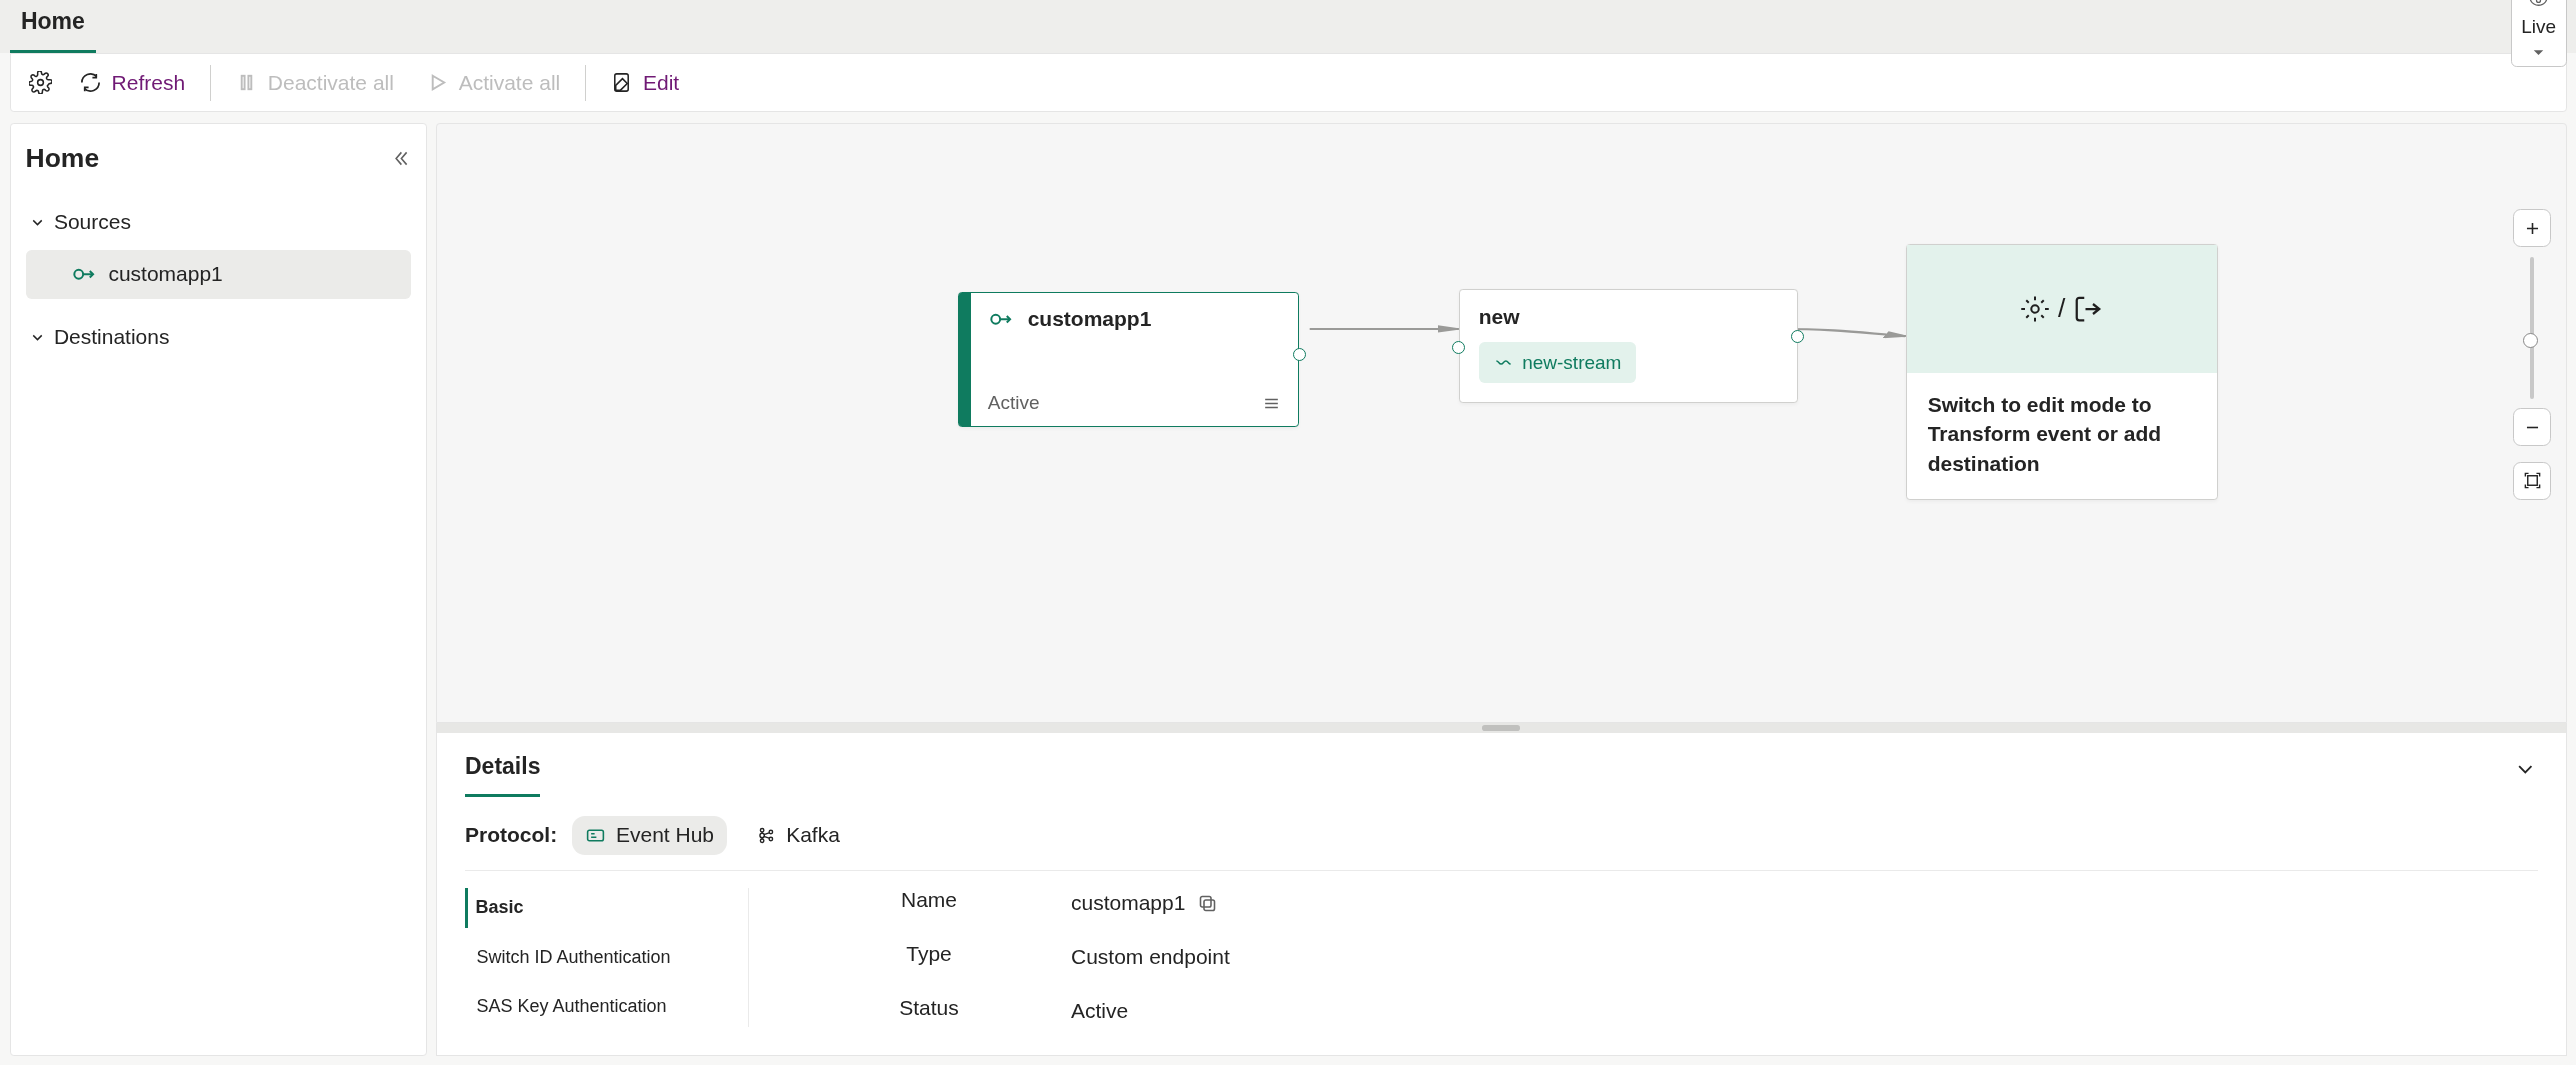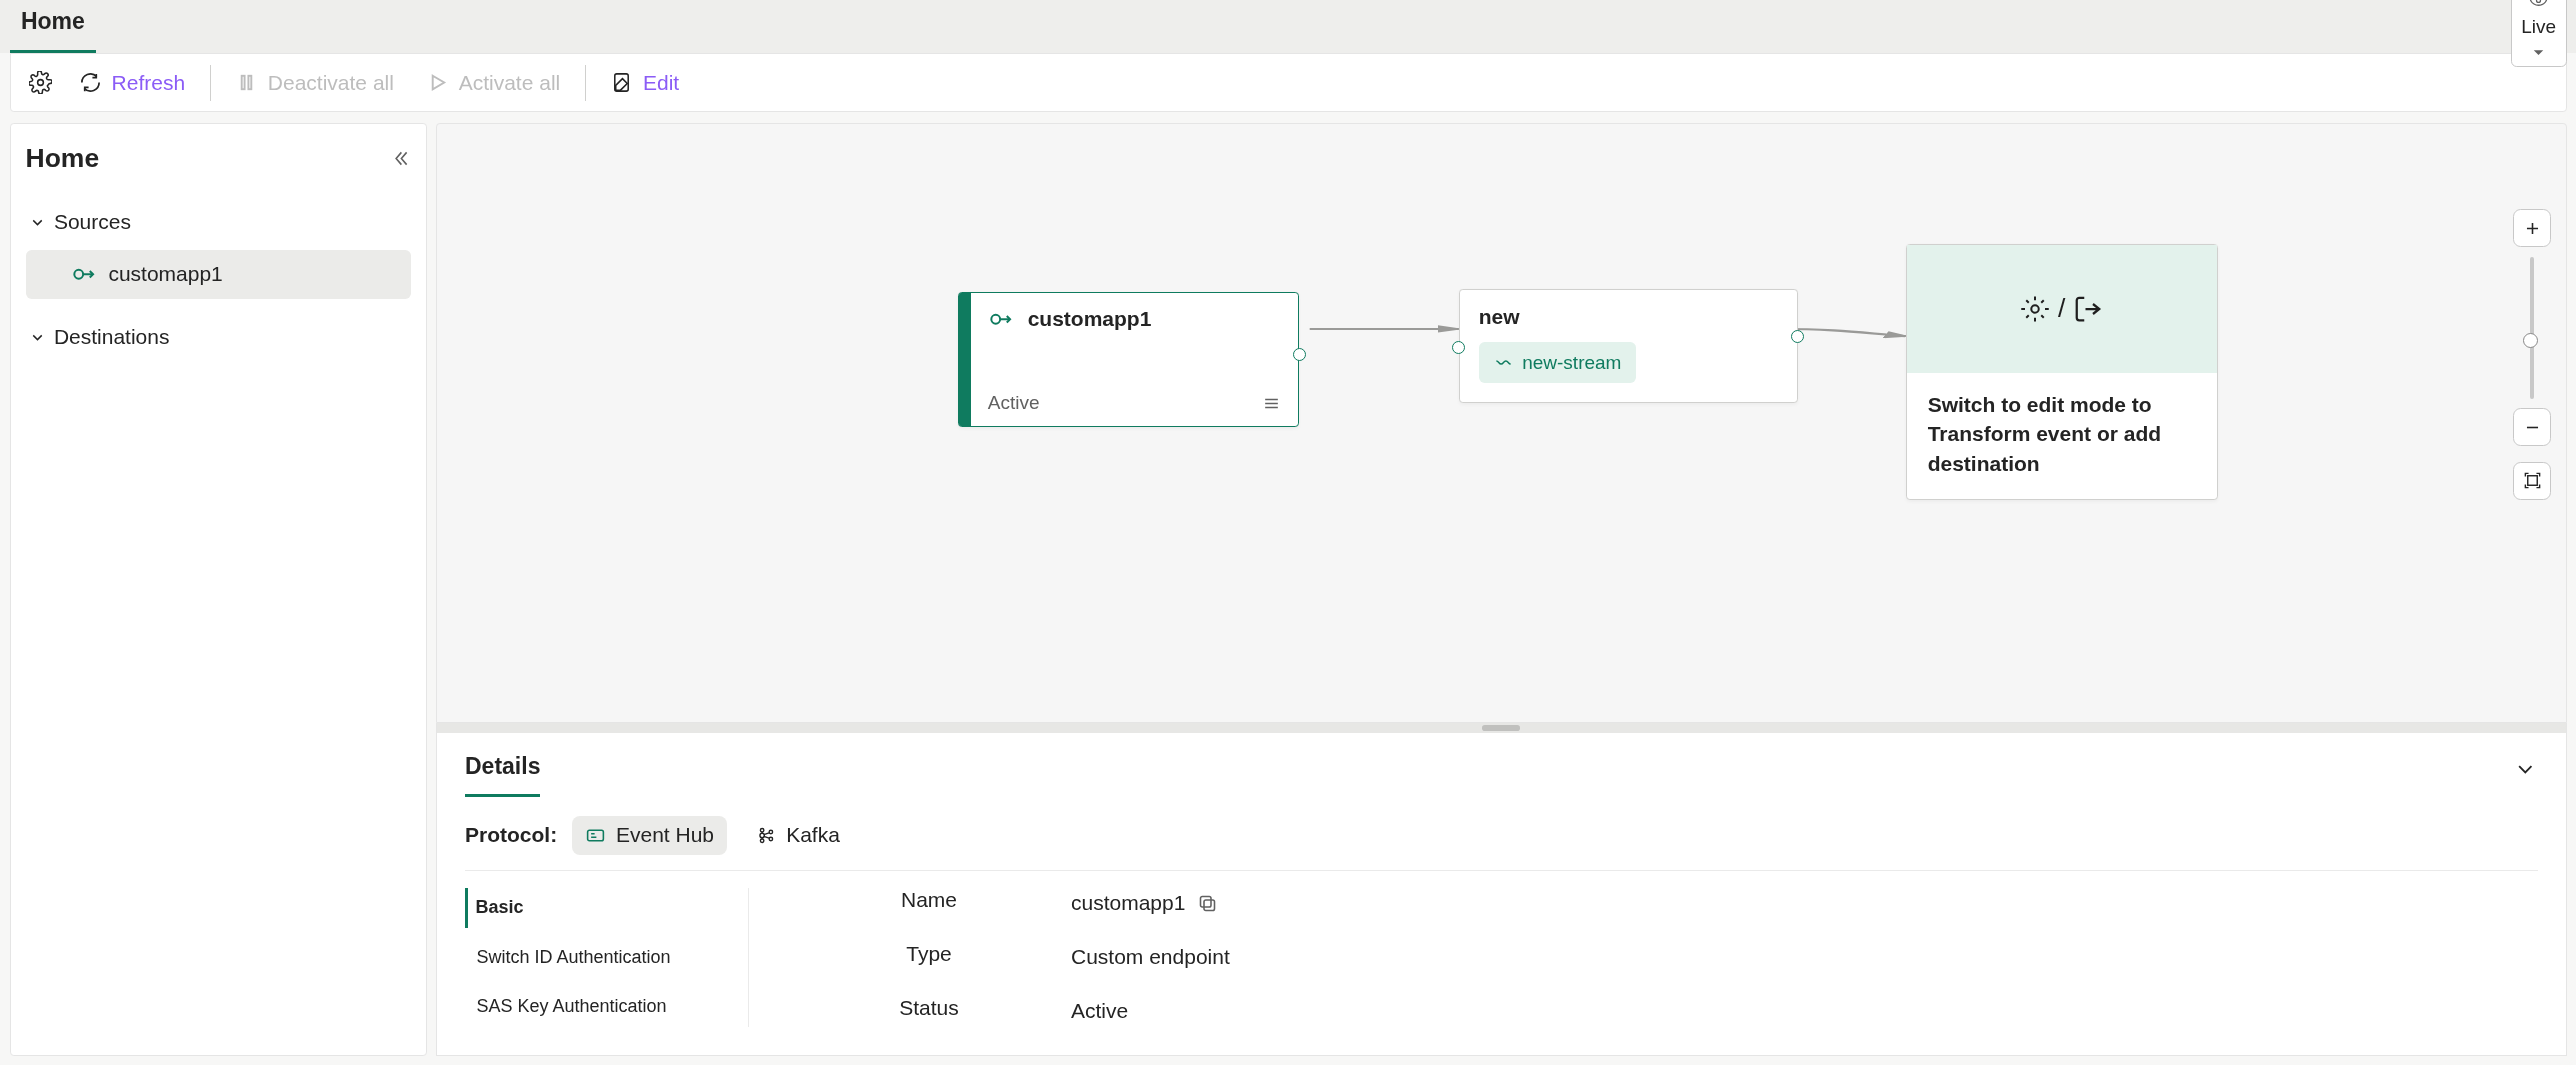--- a/index.html
+++ b/index.html
@@ -7,21 +7,21 @@
 
     
     .ribbon { display: flex; align-items: center; height: 53px; padding: 0 9.5px; background: #eeeeec; }
     .ribbon-tab { padding: 7.6px 11.4px 15px 11.4px; font-weight: 600; font-size: 23px; color: #242424; }
     .ribbon-tab.active { border-bottom: 3.8px solid #0f7b5f; }
     .ribbon-spacer { flex: 1; }
     .live-pill { display: flex; align-items: center; gap: 5.7px; border: 0.9px solid #c8c8c8; border-radius: 5.7px; background: #fff; padding: 3.8px 9.5px; font-size: 19px; flex-direction: column; }
     .live-pill svg { width: 19px; height: 19px; }
 
     .toolbar { display: flex; align-items: center; height: 59px; background: #fff; border: 0.9px solid #e5e5e5; border-radius: 0 0 3.8px 3.8px; padding: 0 11.4px; margin: 0 9.5px 11.4px 9.5px; gap: 5.7px; }
-    .toolbar-btn { display: flex; align-items: center; gap: 9.5px; padding: 7.6px 13.3px; font-size: 21px; color: #8b5cf6; background: transparent; border: none; cursor: pointer; }
+    .toolbar-btn { display: flex; align-items: center; gap: 9.5px; padding: 7.6px 13.3px; font-size: 21px; color: #701a75; background: transparent; border: none; cursor: pointer; }
     .toolbar-btn.icon-only { padding: 7.6px; }
     .toolbar-btn.disabled { color: #bdbdbd; cursor: default; }
     .toolbar-sep { width: 0.9px; height: 36px; background: #d0d0ce; margin: 0 5.7px; }
     .toolbar svg { width: 23px; height: 23px; flex: none; }
 
     
     .workspace { display: flex; height: calc(100% - 123px); padding: 0 9.5px 9.5px 9.5px; gap: 9.5px; }
     .sidepanel { width: 417px; min-width: 417px; background: #fff; border: 0.9px solid #e5e5e5; border-radius: 3.8px; padding: 19px 15px; }
     .sidepanel-head { display: flex; align-items: center; justify-content: space-between; margin-bottom: 26.5px; }
     .sidepanel-title { font-size: 26.5px; font-weight: 600; }
@@ -66,21 +66,21 @@
     .splitter { height: 9.5px; background: #e7e7e5; border-left: 0.9px solid #e5e5e5; border-right: 0.9px solid #e5e5e5; position: relative; cursor: ns-resize; }
     .splitter::after { content: ""; position: absolute; width: 38px; height: 5.7px; background: #c0c0be; border-radius: 2.8px; left: 50%; top: 1.9px; transform: translateX(-50%); }
 
     
     .details { background: #fff; border: 0.9px solid #e5e5e5; border-top: none; padding: 9.5px 28px 28px 28px; }
     .details-tabs { display: flex; align-items: center; justify-content: space-between; margin-bottom: 11.4px; }
     .details-tab { font-weight: 600; font-size: 23px; padding: 11.4px 0 13.3px 0; border-bottom: 3.8px solid #0f7b5f; }
 
     .protocol-row { display: flex; align-items: center; gap: 15px; font-size: 21px; margin: 19px 0 15px 0; }
     .proto-label { font-weight: 600; }
-    .proto-opt { display: inline-flex; align-items: center; gap: 9.5px; padding: 7.6px 13.3px; border-radius: 8px; cursor: pointer; }
+    .proto-opt { display: inline-flex; align-items: center; gap: 9.5px; padding: 7.6px 13.3px; border-radius: 13px; cursor: pointer; }
     .proto-opt.selected { background: #ebebe9; }
 
     .detail-cols { display: flex; gap: 38px; padding-top: 17px; border-top: 0.9px solid #eaeaea; }
     .sub-sections { width: 284px; border-right: 0.9px solid #eaeaea; display: flex; flex-direction: column; gap: 9.5px; }
     .sub-sec { font-size: 18px; padding: 9.5px 11.4px; cursor: pointer; }
     .sub-sec.active { font-weight: 600; border-left: 3.8px solid #0f7b5f; padding-left: 7.6px; }
 
     .props { flex: 1; display: grid; grid-template-columns: 284px 1fr; row-gap: 23px; font-size: 21px; }
     .prop-label { font-weight: 400; text-align: center; }
     .prop-value { display: flex; align-items: center; gap: 11.4px; }

